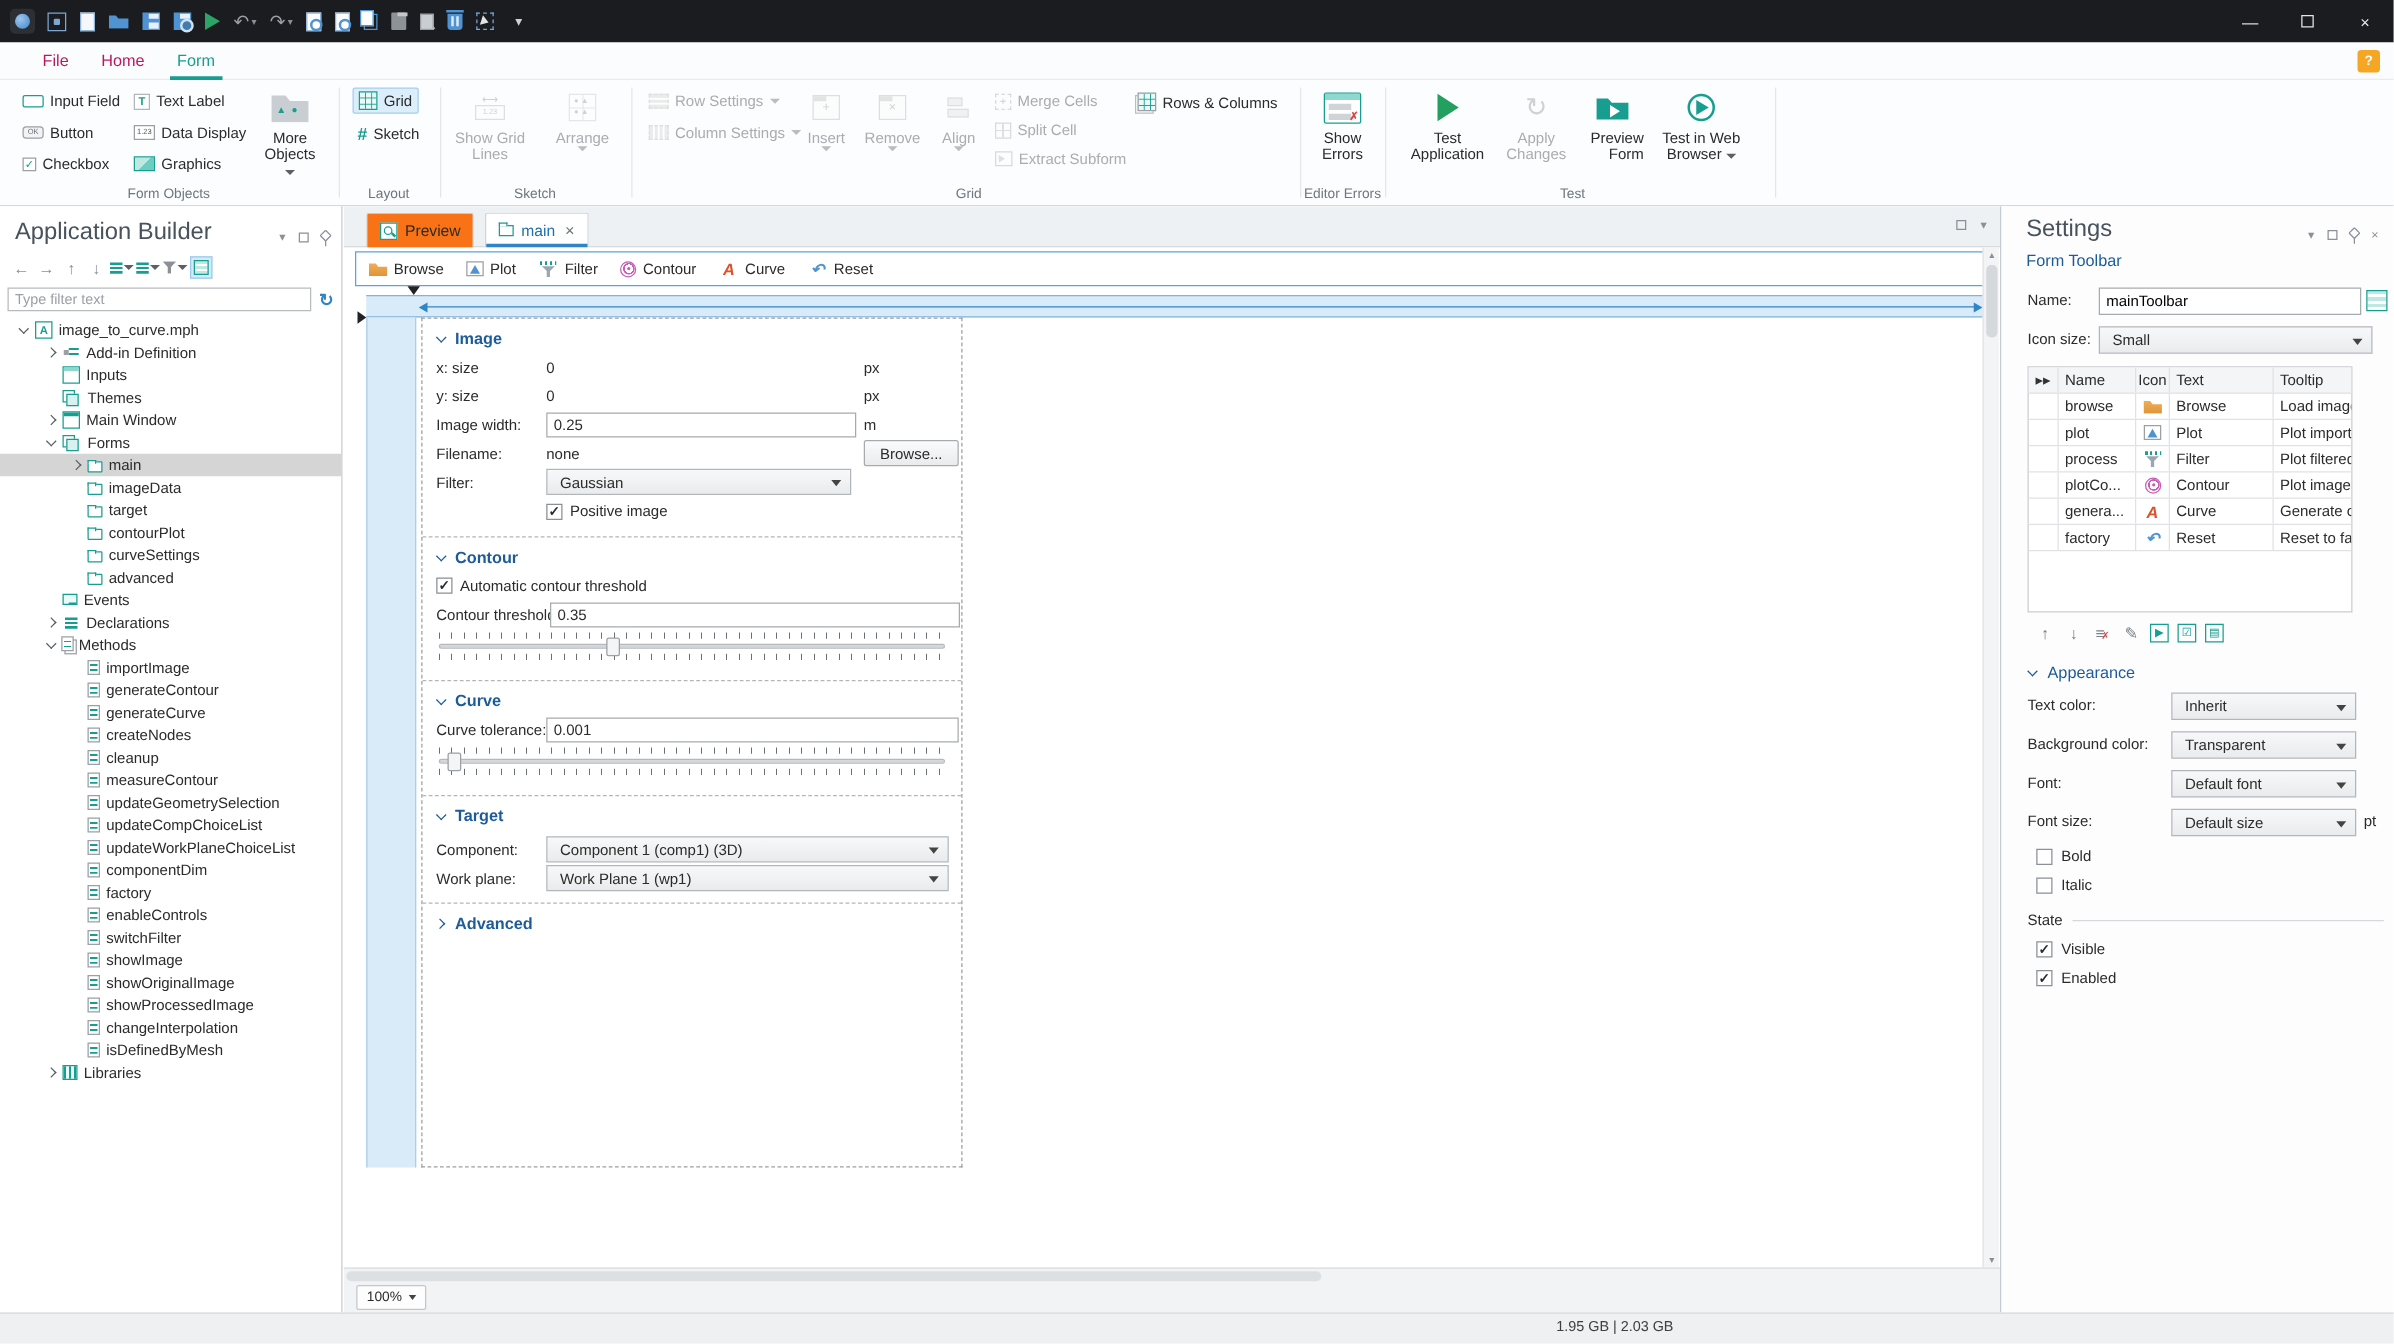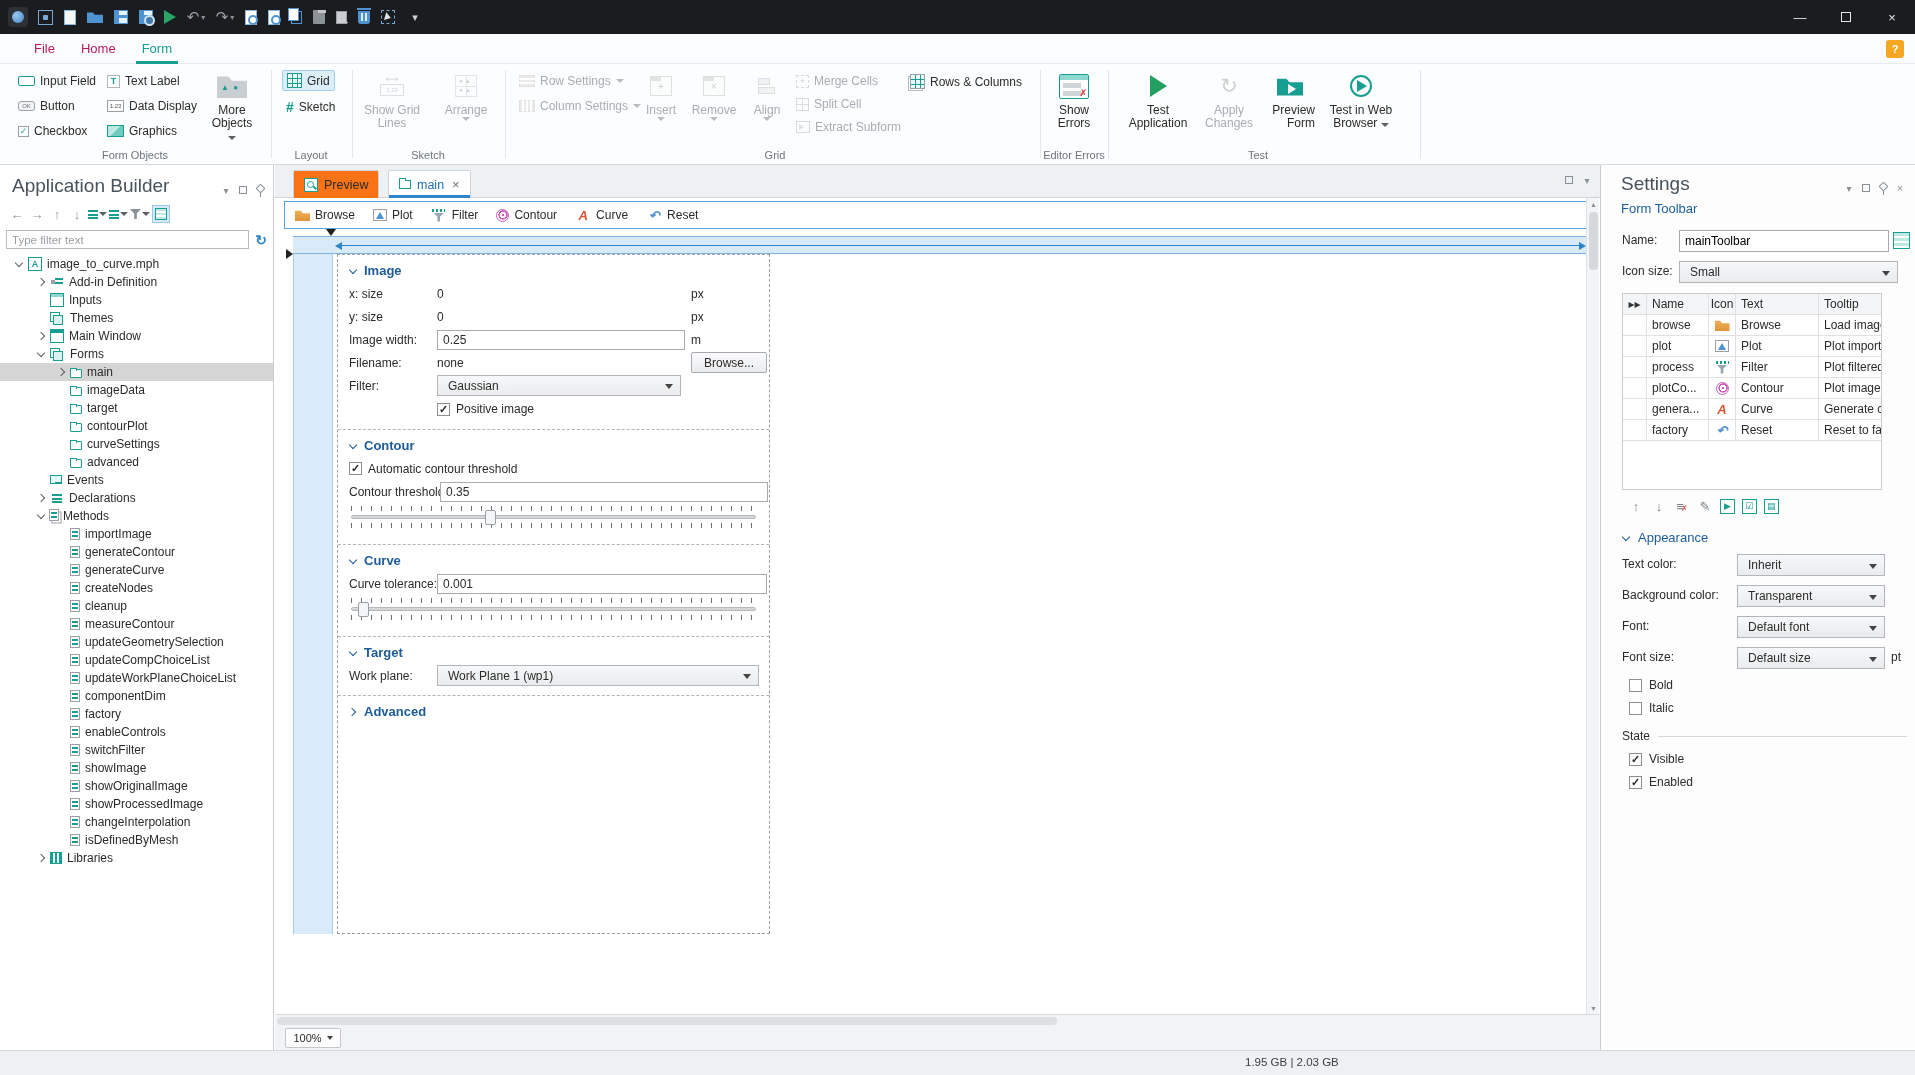--- a/index.html
+++ b/index.html
@@ -871,20 +871,24 @@
           <div class="ticks"></div>
         </div>
         <div style="height:6px;"></div>
       </div>
 
       <div class="fsec">
         <div class="fsec-head">
             <span class="chev open"></span>
             <span>Target</span>
           </div>
+        <div class="frow" style="margin-top:4px;">
+          <span class="flabel">Component:</span>
+          <span class="dd" style="width:322px;">Component 1 (comp1) (3D)</span>
+        </div>
         <div class="frow">
           <span class="flabel">Work plane:</span>
           <span class="dd" style="width:322px;">Work Plane 1 (wp1)</span>
         </div>
         <div style="height:8px;"></div>
       </div>
 
       <div class="fsec">
         <div class="fsec-head">
             <span class="chev closed"></span>

